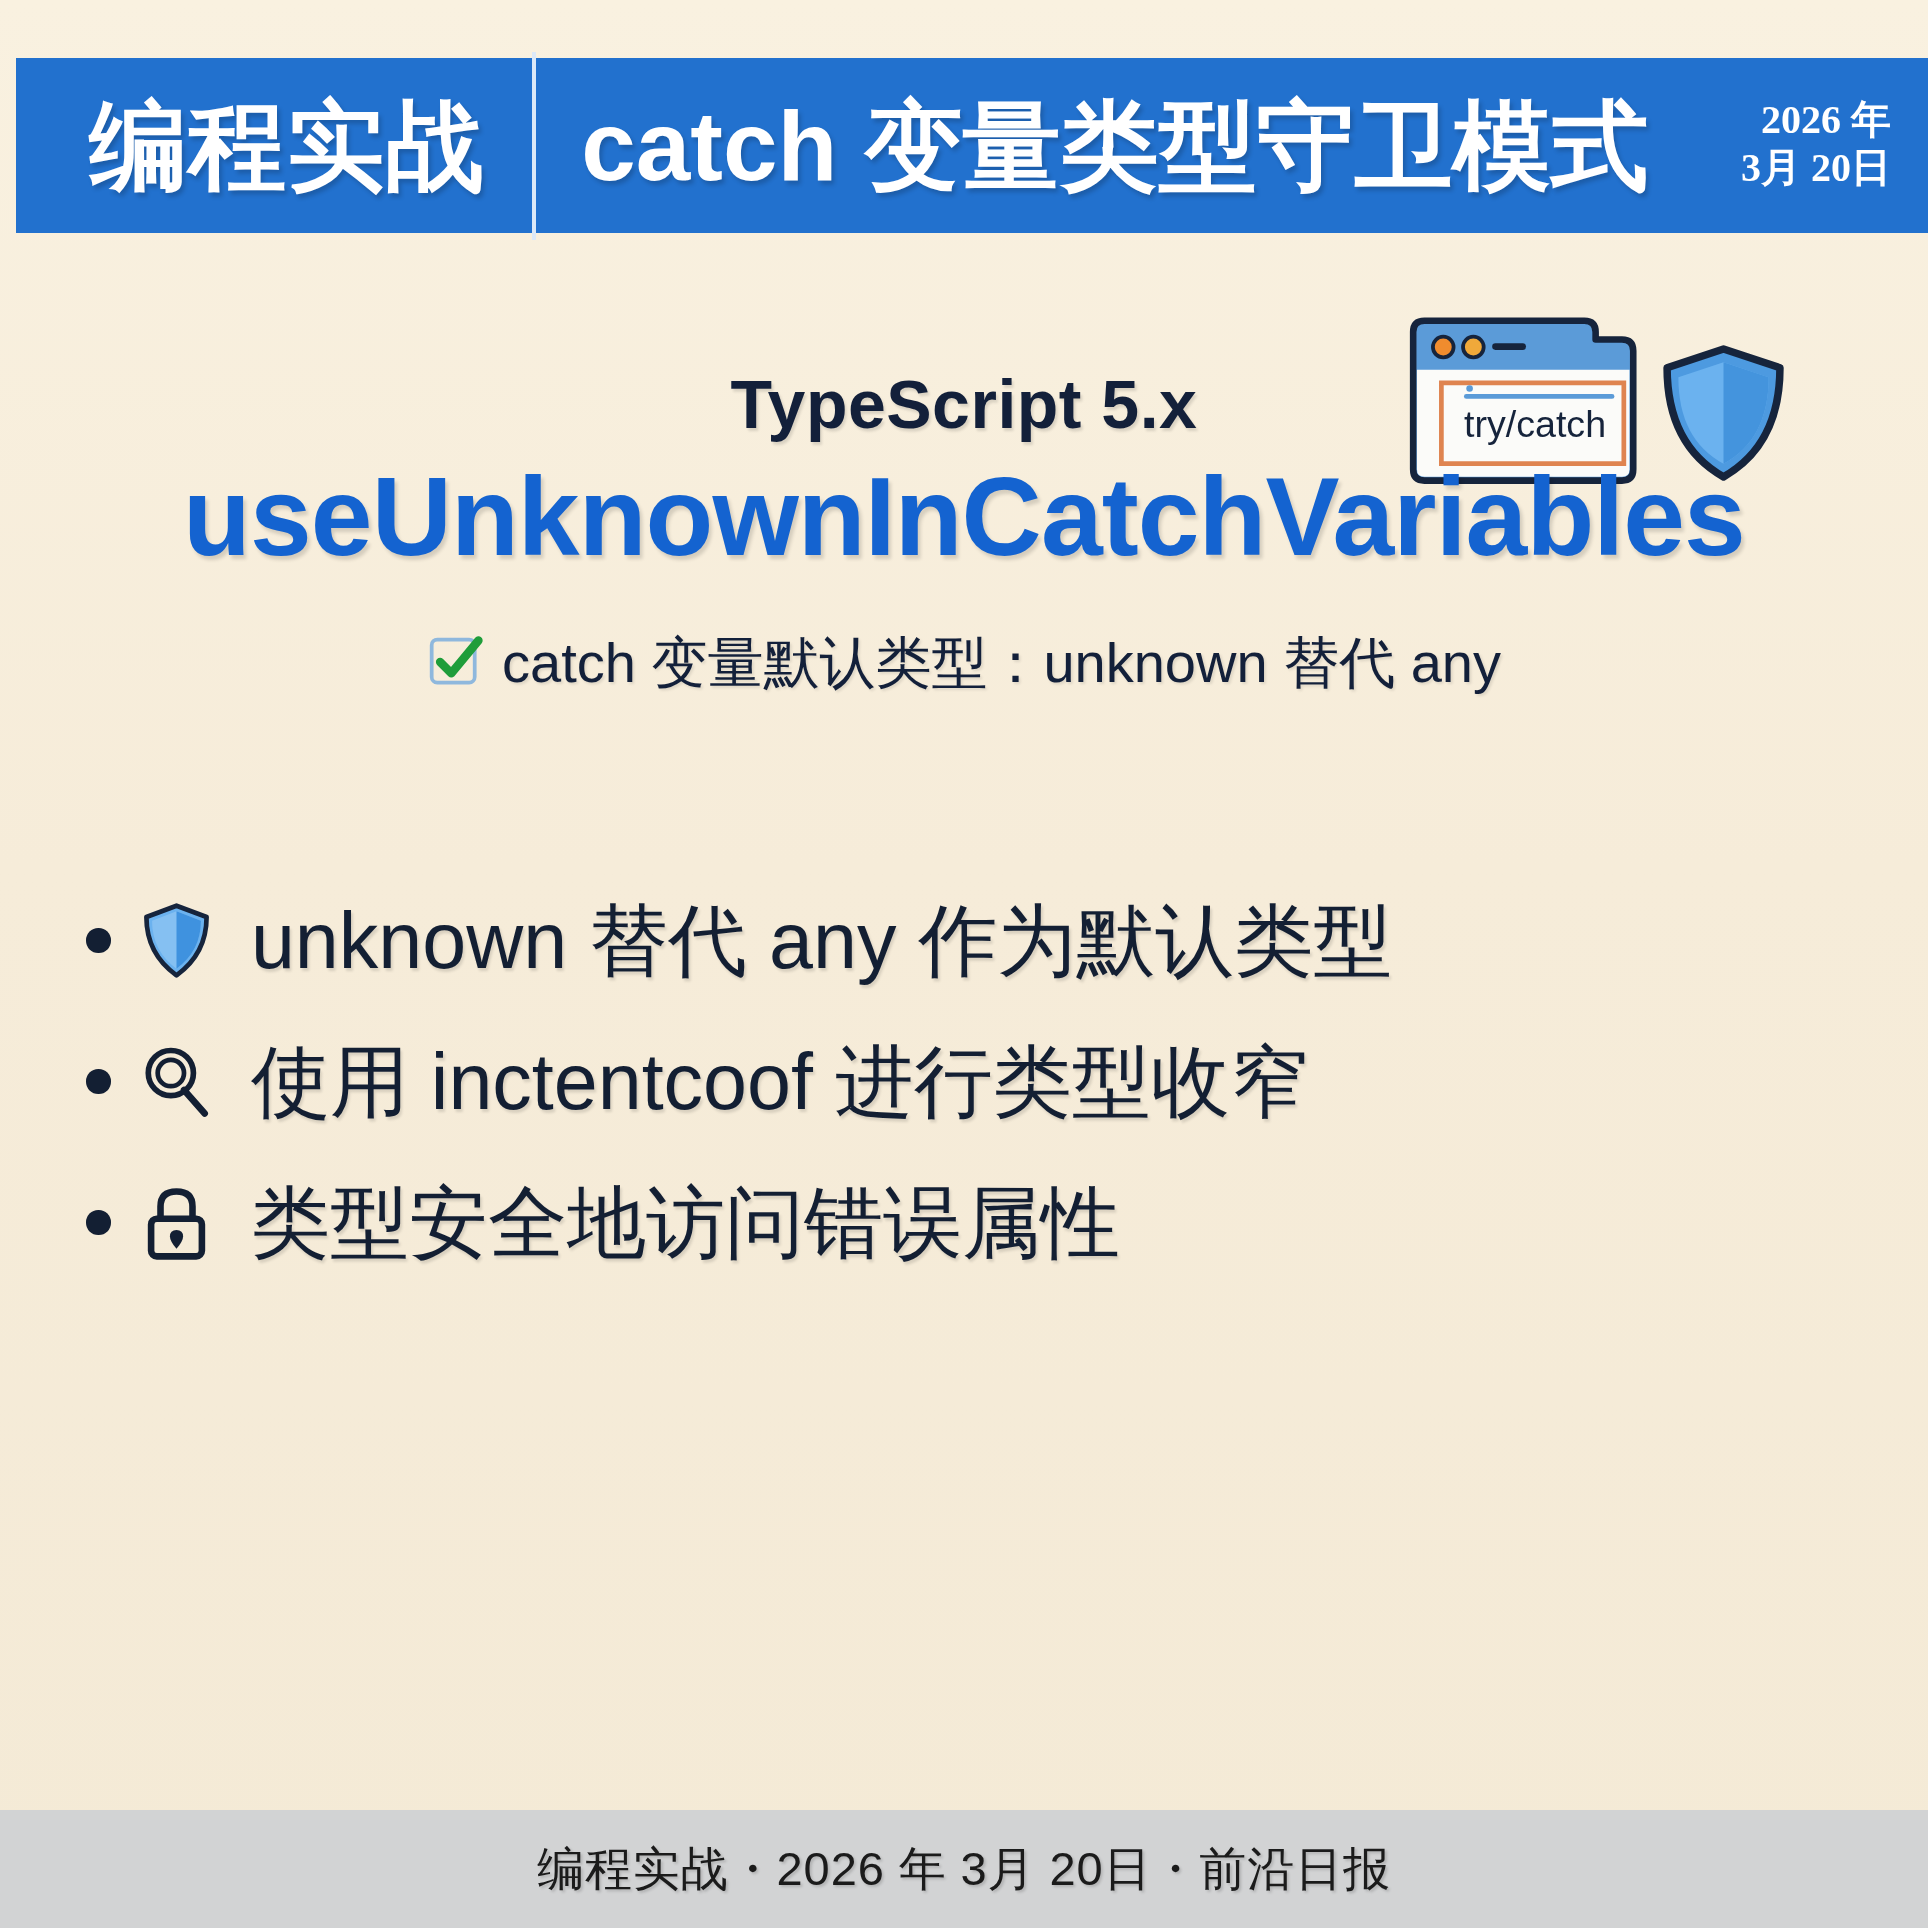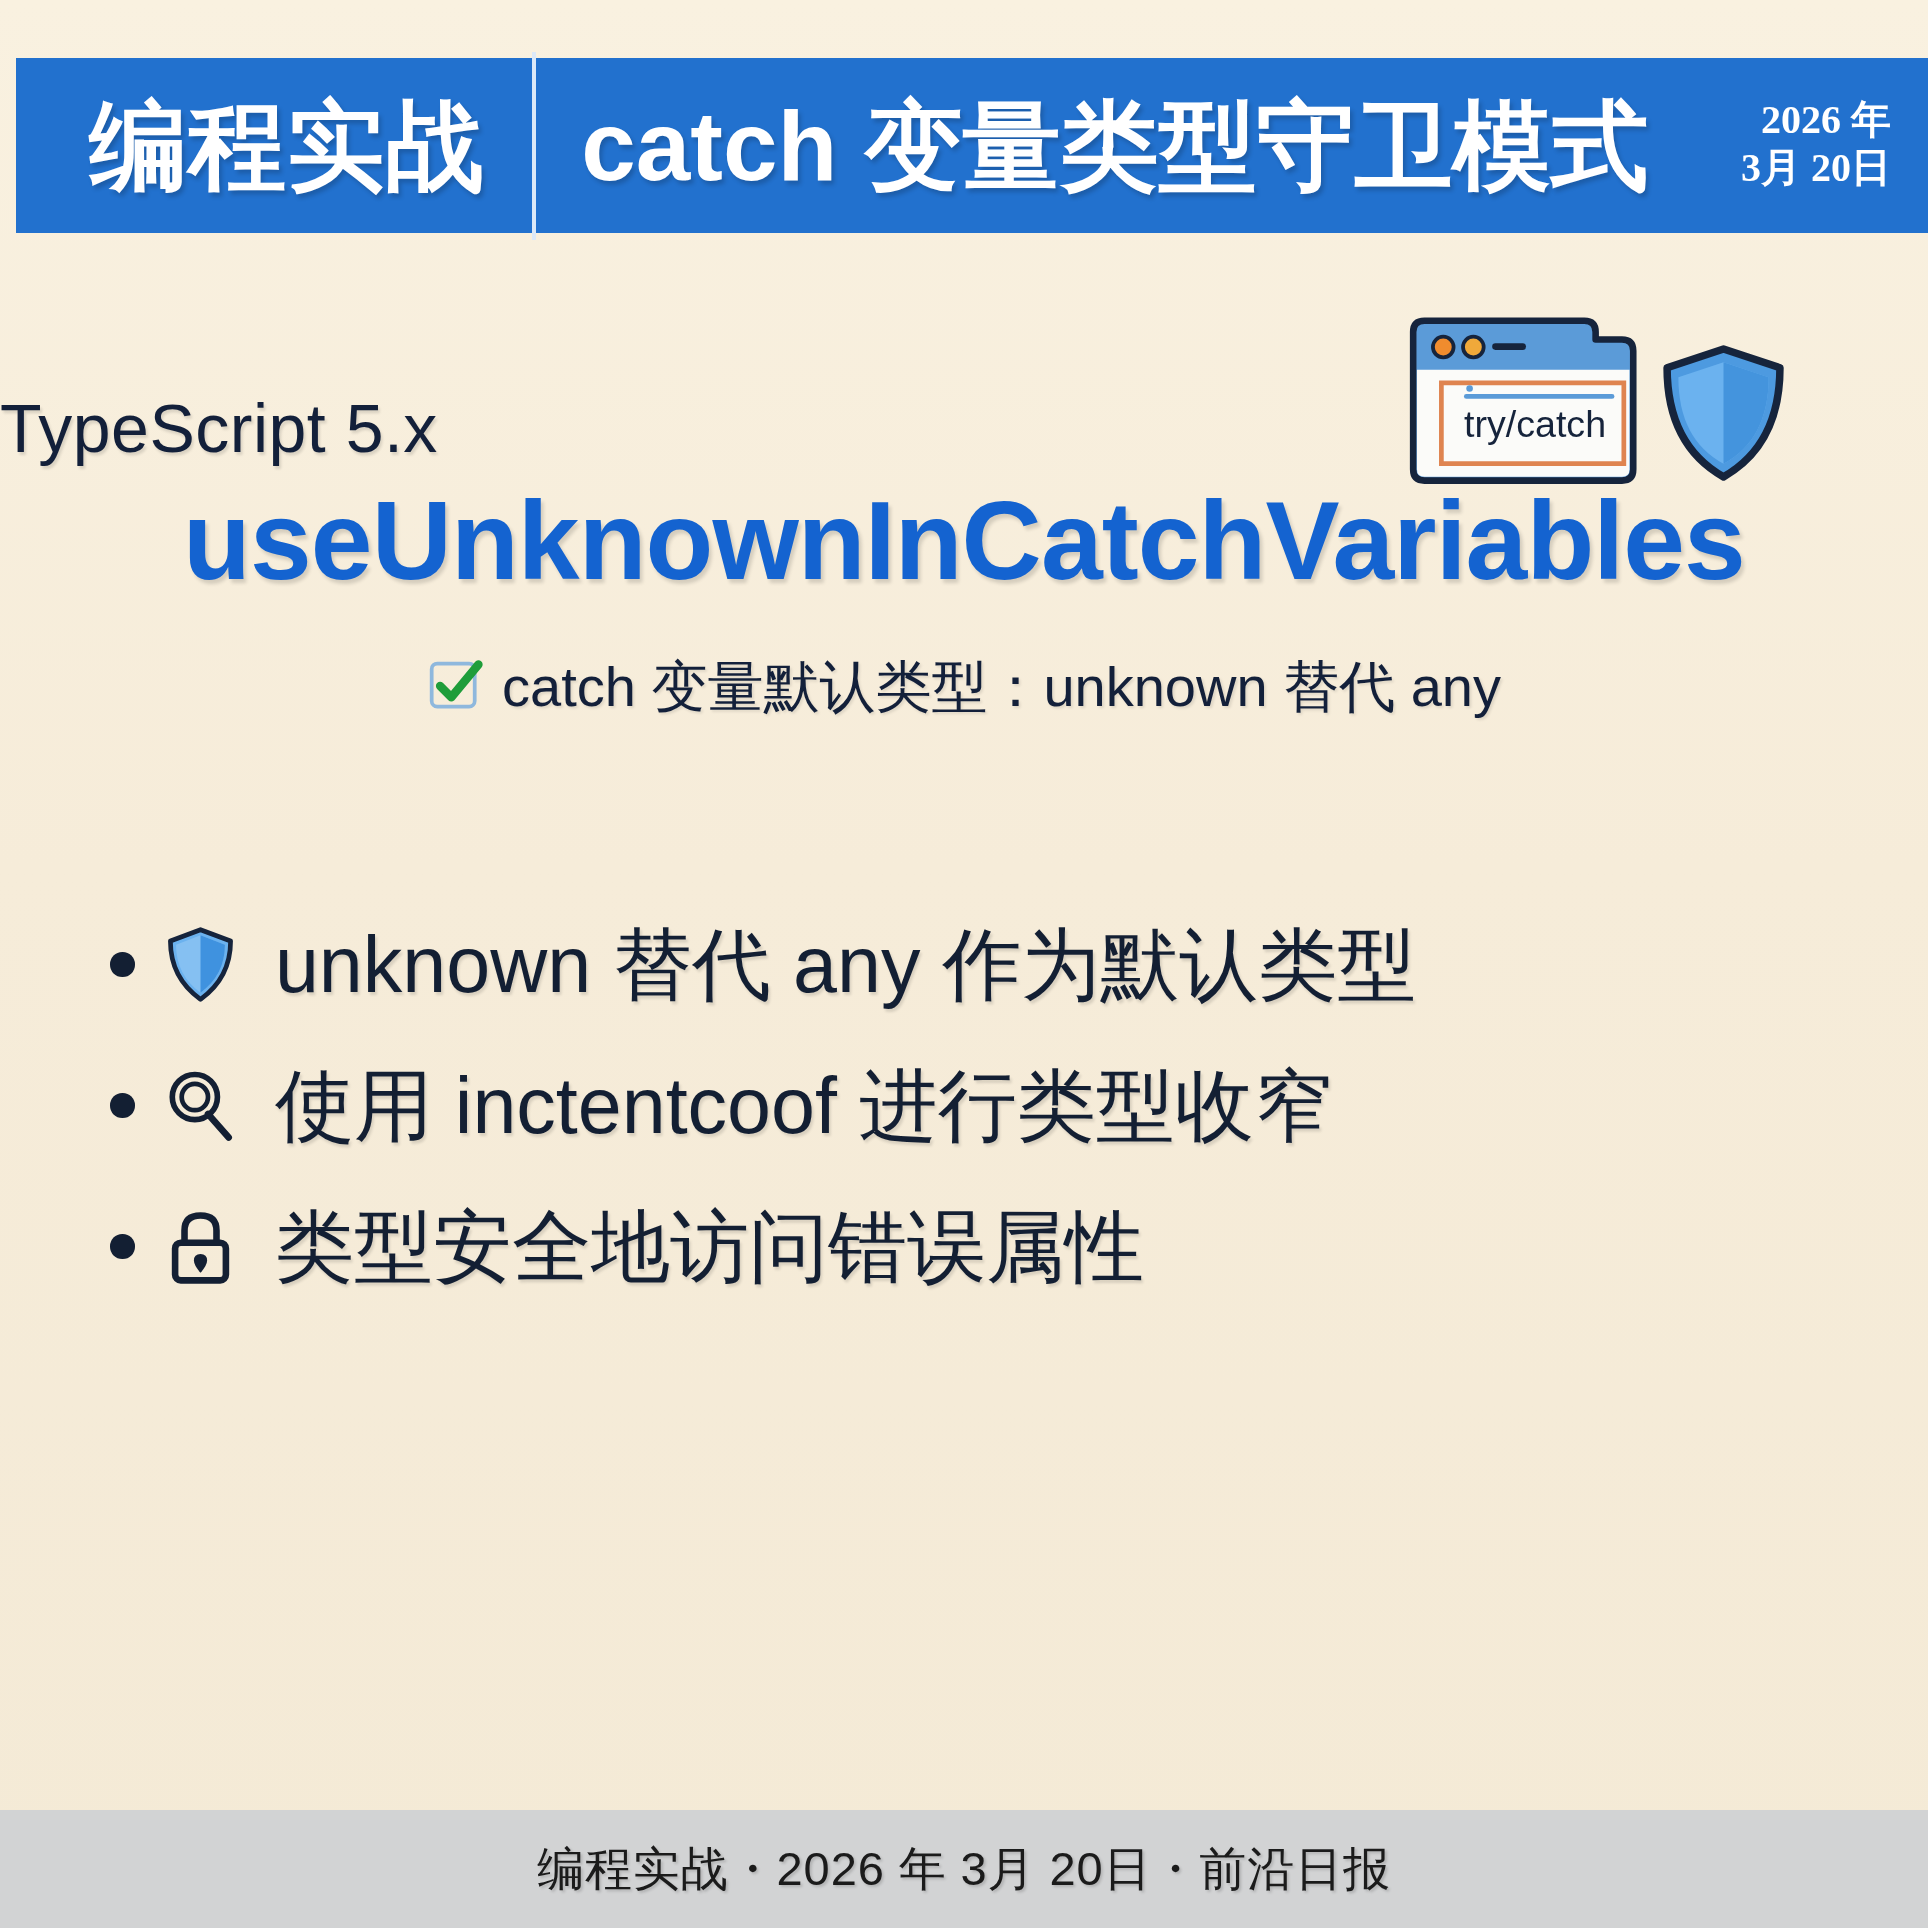--- a/index.html
+++ b/index.html
@@ -85,26 +85,28 @@
   }
 
   
   .content {
     position: absolute;
     left: 0;
     top: 282px;
     width: 1928px;
   }
   .eyebrow {
+    text-align: center;
     font-size: 68px;
     color: #13203a;
     letter-spacing: 0.5px;
-    margin-top: 112px;
+    margin-top: 88px;
     line-height: 1;
     text-shadow: 1.9px 2.8px 2.8px rgba(0,0,0,0.12);
+    font-weight: bold;
   }
   .main-title {
     text-align: center;
     font-size: 111px;
     font-weight: 700;
     color: #1463d0;
     letter-spacing: -0.9px;
     margin-top: 24px;
     line-height: 1;
     text-shadow: 2.8px 3.8px 3.8px rgba(0,0,0,0.14);
@@ -127,21 +129,21 @@
     width: 58px;
     height: 58px;
     flex: 0 0 auto;
     position: relative;
     top: -1.9px;
   }
 
   
   .bullets {
     margin-top: 177px;
-    padding-left: 110px;
+    padding-left: 86px;
   }
   .bullet {
     display: flex;
     align-items: center;
     gap: 26px;
     height: 141px;
   }
   .bullet-dot {
     width: 24.5px;
     height: 24.5px;

